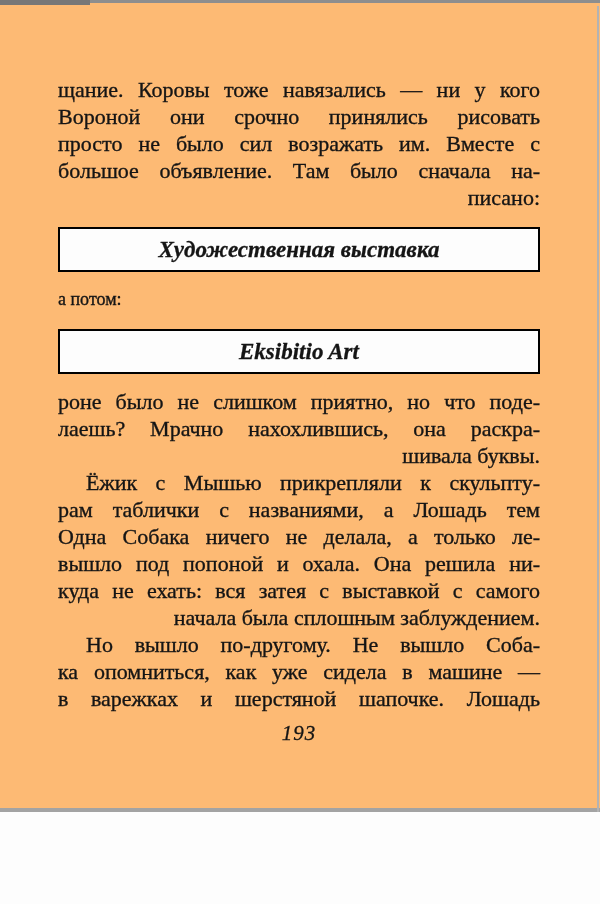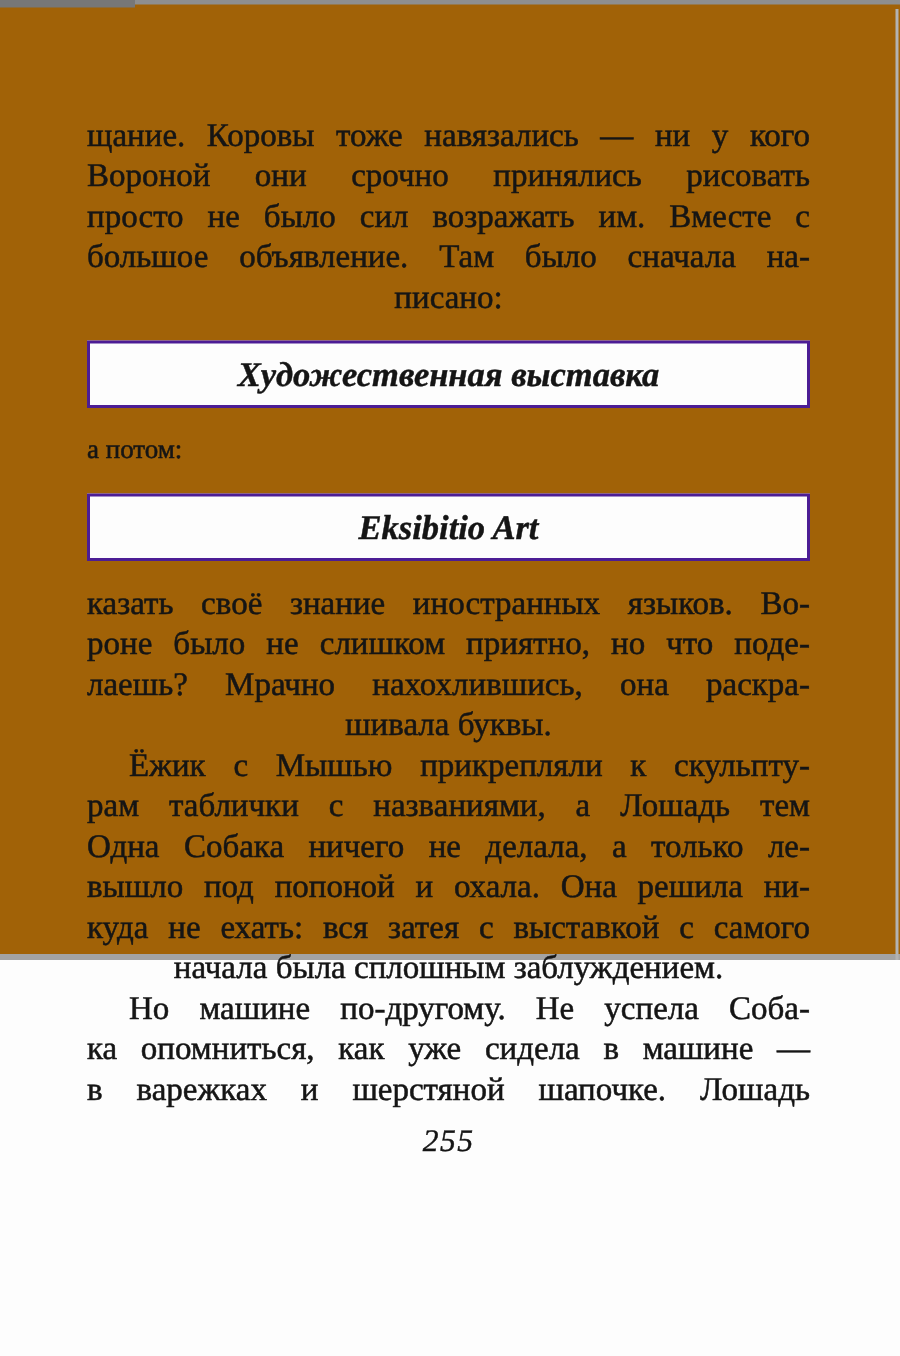--- a/index.html
+++ b/index.html
@@ -11,22 +11,22 @@
     height: 904px;
     background: #fdfdfd;
     overflow: hidden;
     font-family: "Liberation Serif", "DejaVu Serif", serif;
     color: #151515;
     position: relative;
   }
   .page {
     position: relative;
     width: 600px;
-    height: 640px;
-    background: #a16207;
+    height: 812px;
+    background: #fdba74;
   }
   
   .scan-edge-top {
     position: absolute; top: 0; left: 0; right: 0; height: 3px;
     background: #8e8e8e;
   }
   .scan-edge-top-dark {
     position: absolute; top: 0; left: 0; width: 90px; height: 5px;
     background: #777777;
   }
@@ -43,35 +43,35 @@
     left: 58px;
     top: 76px;
     width: 482px;
   }
   .paragraph {
     margin: 0;
   }
   .line {
     font-size: 22px;
     line-height: 27px;
-    text-align: center;
+    text-align: right;
     white-space: normal;
     -webkit-text-stroke: 0.35px #151515;
   }
   .line.just {
     text-align: justify;
     text-align-last: justify;
   }
   .paragraph.indent .line:first-child {
     text-indent: 28px;
   }
   .boxed-heading {
     margin-top: 16px;
     margin-bottom: 14px;
-    border: 2px solid #4c1d95;
+    border: 2px solid #000000;
     padding: 7px 10px;
     text-align: center;
     background: #fdfdfd;
   }
   .boxed-heading-text {
     font-size: 23px;
     line-height: 27px;
     font-weight: bold;
     font-style: italic;
     -webkit-text-stroke: 0.3px #151515;
@@ -104,33 +104,32 @@
         <div class="line just">щание. Коровы тоже навязались — ни у кого</div>
         <div class="line just">Вороной они срочно принялись рисовать</div>
         <div class="line just">просто не было сил возражать им. Вместе с</div>
         <div class="line just">большое объявление. Там было сначала на-</div>
         <div class="line">писано:</div>
       </div>
       <div class="boxed-heading"><span class="boxed-heading-text">Художественная выставка</span></div>
       <div class="plain-line">а потом:</div>
       <div class="boxed-heading"><span class="boxed-heading-text">Eksibitio Art</span></div>
       <div class="paragraph">
-        <div class="line just">казать своё знание иностранных языков. Во-</div>
         <div class="line just">роне было не слишком приятно, но что поде-</div>
         <div class="line just">лаешь? Мрачно нахохлившись, она раскра-</div>
         <div class="line">шивала буквы.</div>
       </div>
       <div class="paragraph indent">
         <div class="line just">Ёжик с Мышью прикрепляли к скульпту-</div>
         <div class="line just">рам таблички с названиями, а Лошадь тем</div>
         <div class="line just">Одна Собака ничего не делала, а только ле-</div>
         <div class="line just">вышло под попоной и охала. Она решила ни-</div>
         <div class="line just">куда не ехать: вся затея с выставкой с самого</div>
         <div class="line">начала была сплошным заблуждением.</div>
       </div>
       <div class="paragraph indent">
-        <div class="line just">Но машине по-другому. Не успела Соба-</div>
+        <div class="line just">Но вышло по-другому. Не вышло Соба-</div>
         <div class="line just">ка опомниться, как уже сидела в машине —</div>
         <div class="line just">в варежках и шерстяной шапочке. Лошадь</div>
       </div>
-      <div class="page-number">255</div>
+      <div class="page-number">193</div>
     </div>
 </div>
 
 </body></html>

